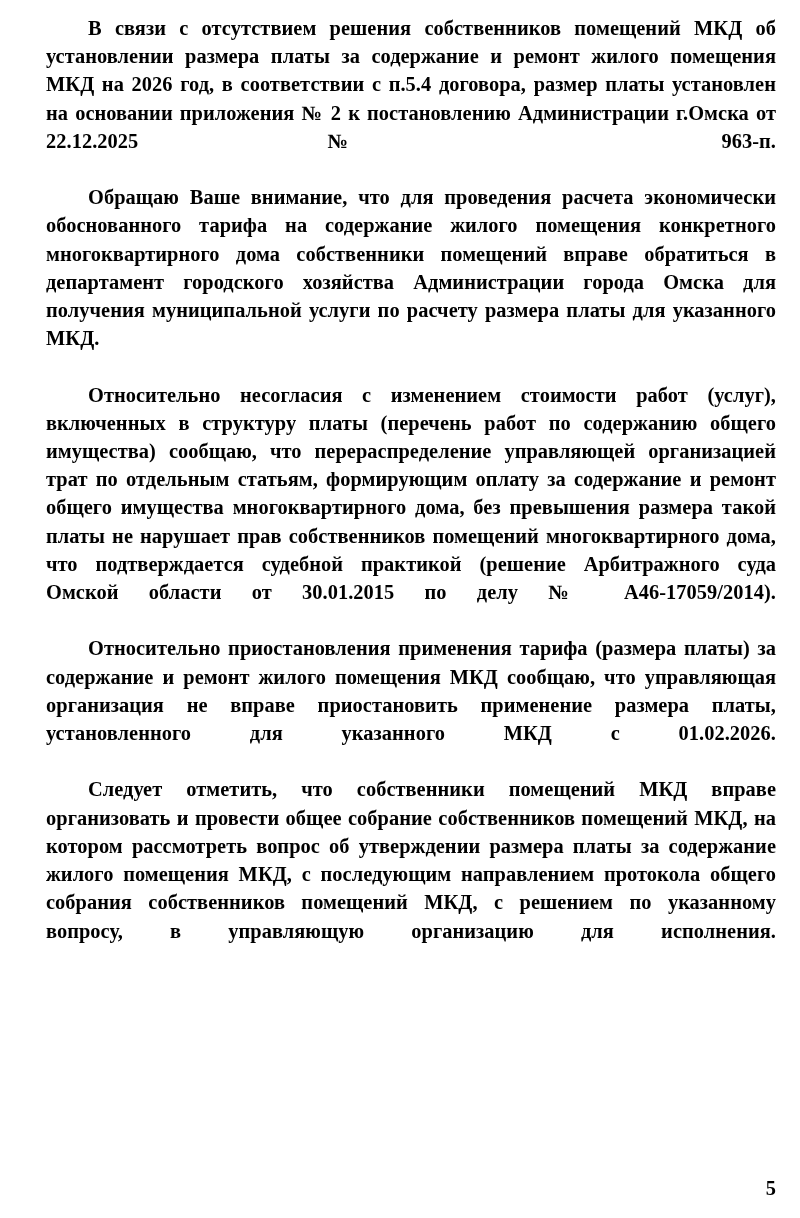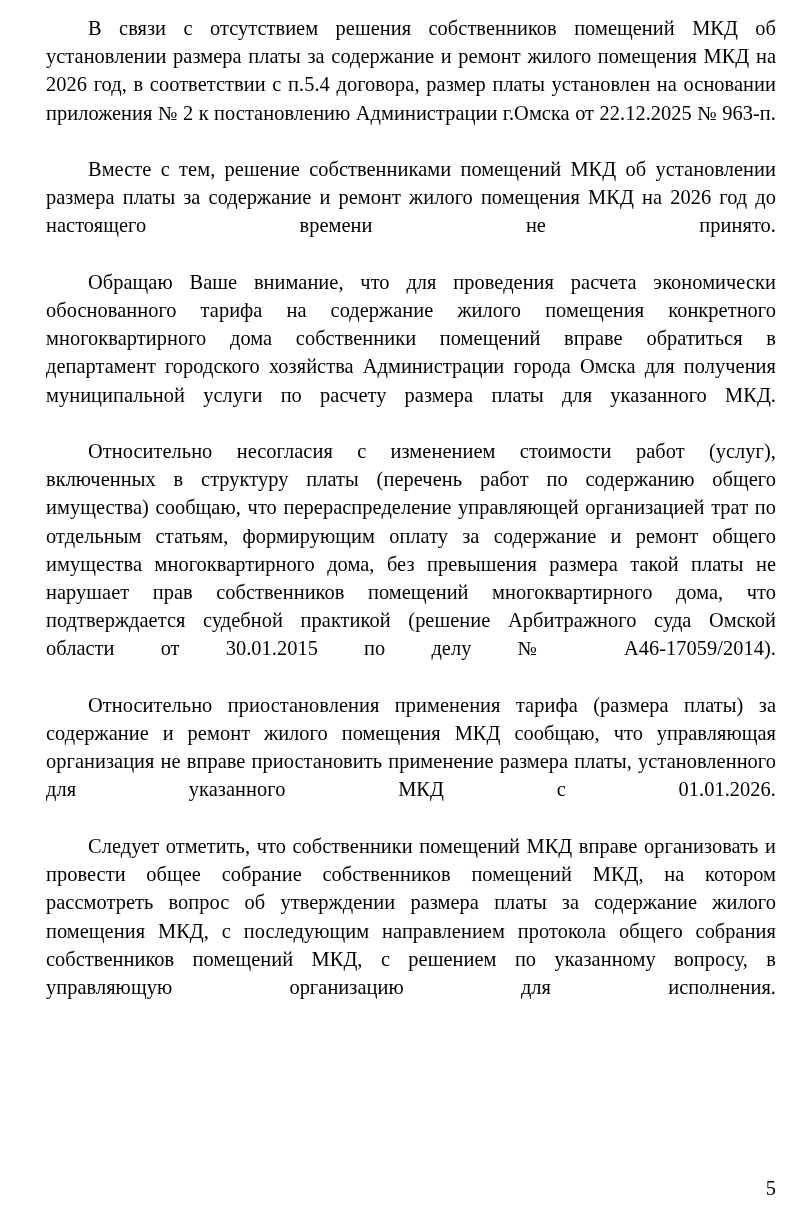--- a/index.html
+++ b/index.html
@@ -16,20 +16,21 @@
     position: relative;
     overflow: hidden;
   }
   #page {
     position: absolute;
     left: 0;
     top: 0;
     width: 800px;
     height: 1218px;
     background: #ffffff;
+    font-weight: bold;
   }
   #doc-body {
     position: absolute;
     left: 46px;
     top: 14px;
     width: 730px;
   }
   .para {
     margin: 0;
     text-indent: 42px;
@@ -65,23 +66,22 @@
   }
 </style>
 </head>
 <body>
 
 <div id="page">
 
   <div id="doc-body">
 
     <p class="para">В связи с отсутствием решения собственников помещений МКД об установлении размера платы за содержание и ремонт жилого помещения МКД на 2026 год, в соответствии с п.5.4 договора, размер платы установлен на основании приложения № 2 к постановлению Администрации г.Омска от 22.12.2025 № 963-п.</p>
-    <p class="para">Вместе с тем, решение собственниками помещений МКД об установлении размера платы за содержание и ремонт жилого помещения МКД на 2026 год до настоящего времени не принято.</p>
     <p class="para">Обращаю Ваше внимание, что для проведения расчета экономически обоснованного тарифа на содержание жилого помещения конкретного многоквартирного дома собственники помещений вправе обратиться в департамент городского хозяйства Администрации города Омска для получения муниципальной услуги по расчету размера платы для указанного МКД.</p>
     <p class="para">Относительно несогласия с изменением стоимости работ (услуг), включенных в структуру платы (перечень работ по содержанию общего имущества) сообщаю, что перераспределение управляющей организацией трат по отдельным статьям, формирующим оплату за содержание и ремонт общего имущества многоквартирного дома, без превышения размера такой платы не нарушает прав собственников помещений многоквартирного дома, что подтверждается судебной практикой (решение Арбитражного суда Омской области от 30.01.2015 по делу № А46-17059/2014).</p>
-    <p class="para">Относительно приостановления применения тарифа (размера платы) за содержание и ремонт жилого помещения МКД сообщаю, что управляющая организация не вправе приостановить применение размера платы, установленного для указанного МКД с 01.01.2026.</p>
+    <p class="para">Относительно приостановления применения тарифа (размера платы) за содержание и ремонт жилого помещения МКД сообщаю, что управляющая организация не вправе приостановить применение размера платы, установленного для указанного МКД с 01.02.2026.</p>
     <p class="para">Следует отметить, что собственники помещений МКД вправе организовать и провести общее собрание собственников помещений МКД, на котором рассмотреть вопрос об утверждении размера платы за содержание жилого помещения МКД, с последующим направлением протокола общего собрания собственников помещений МКД, с решением по указанному вопросу, в управляющую организацию для исполнения.</p>
 
   </div>
 
   <div id="page-number">5</div>
 
 </div>
 
 </body></html>

